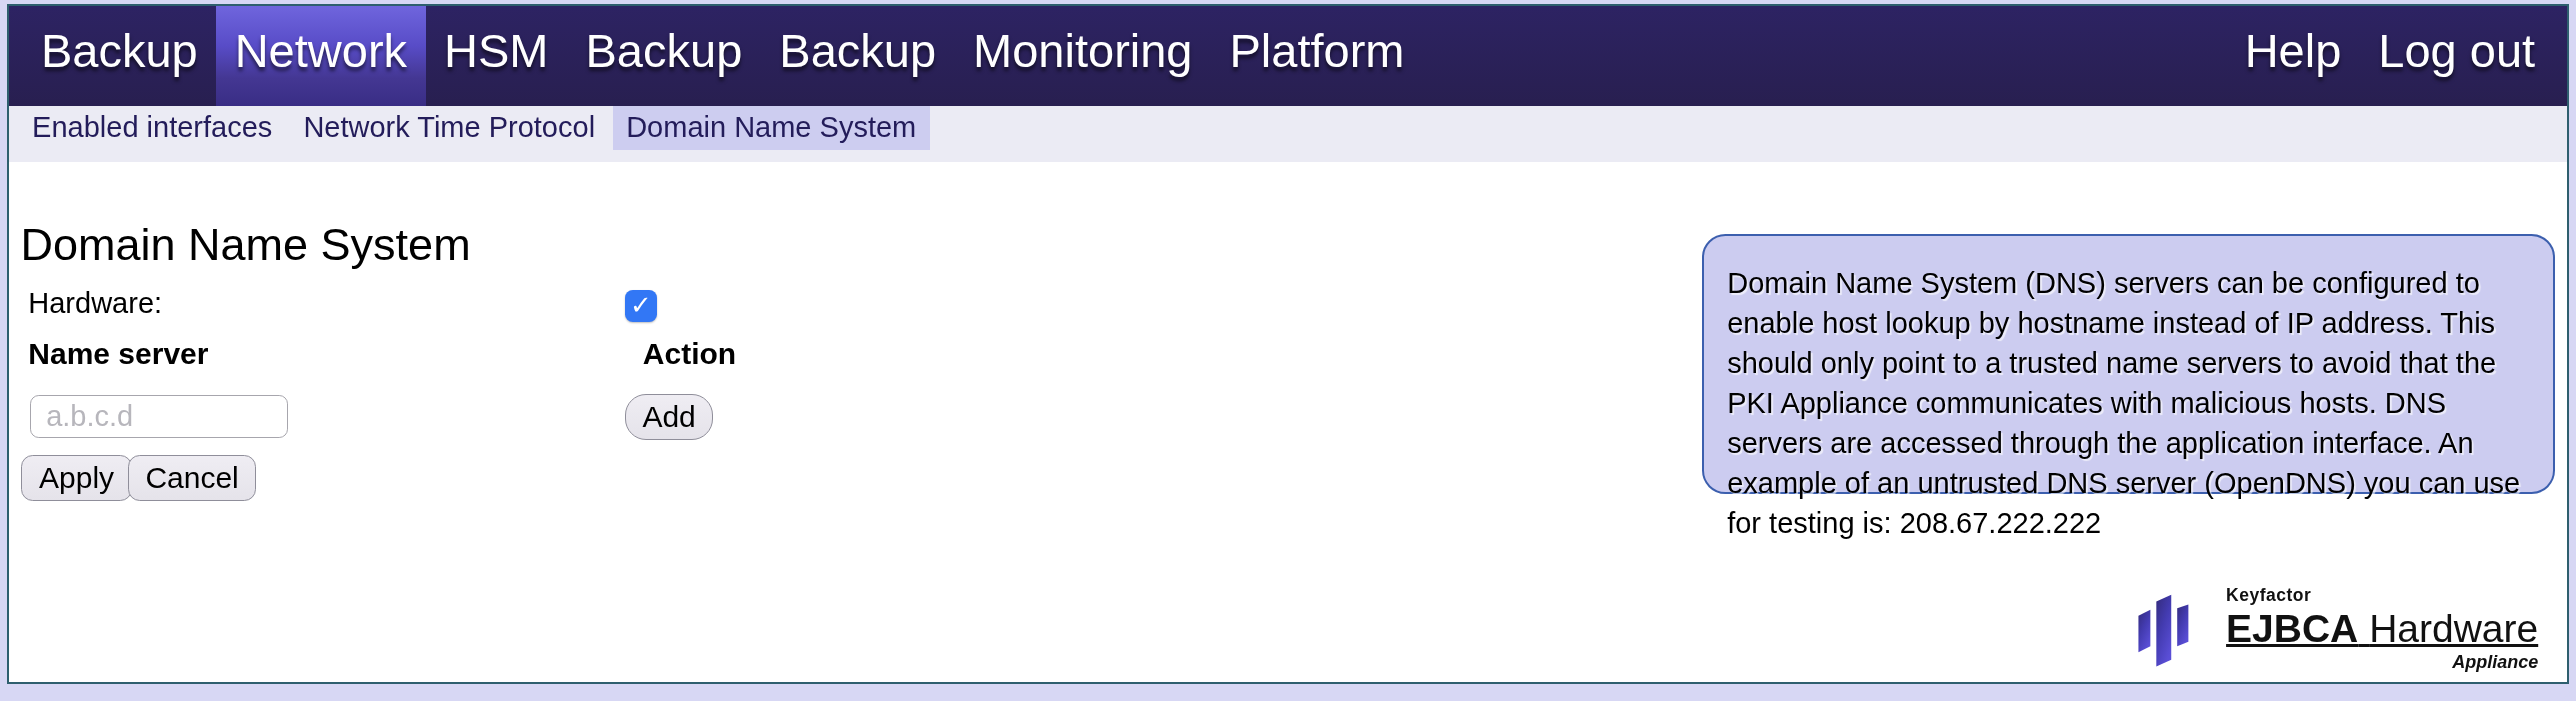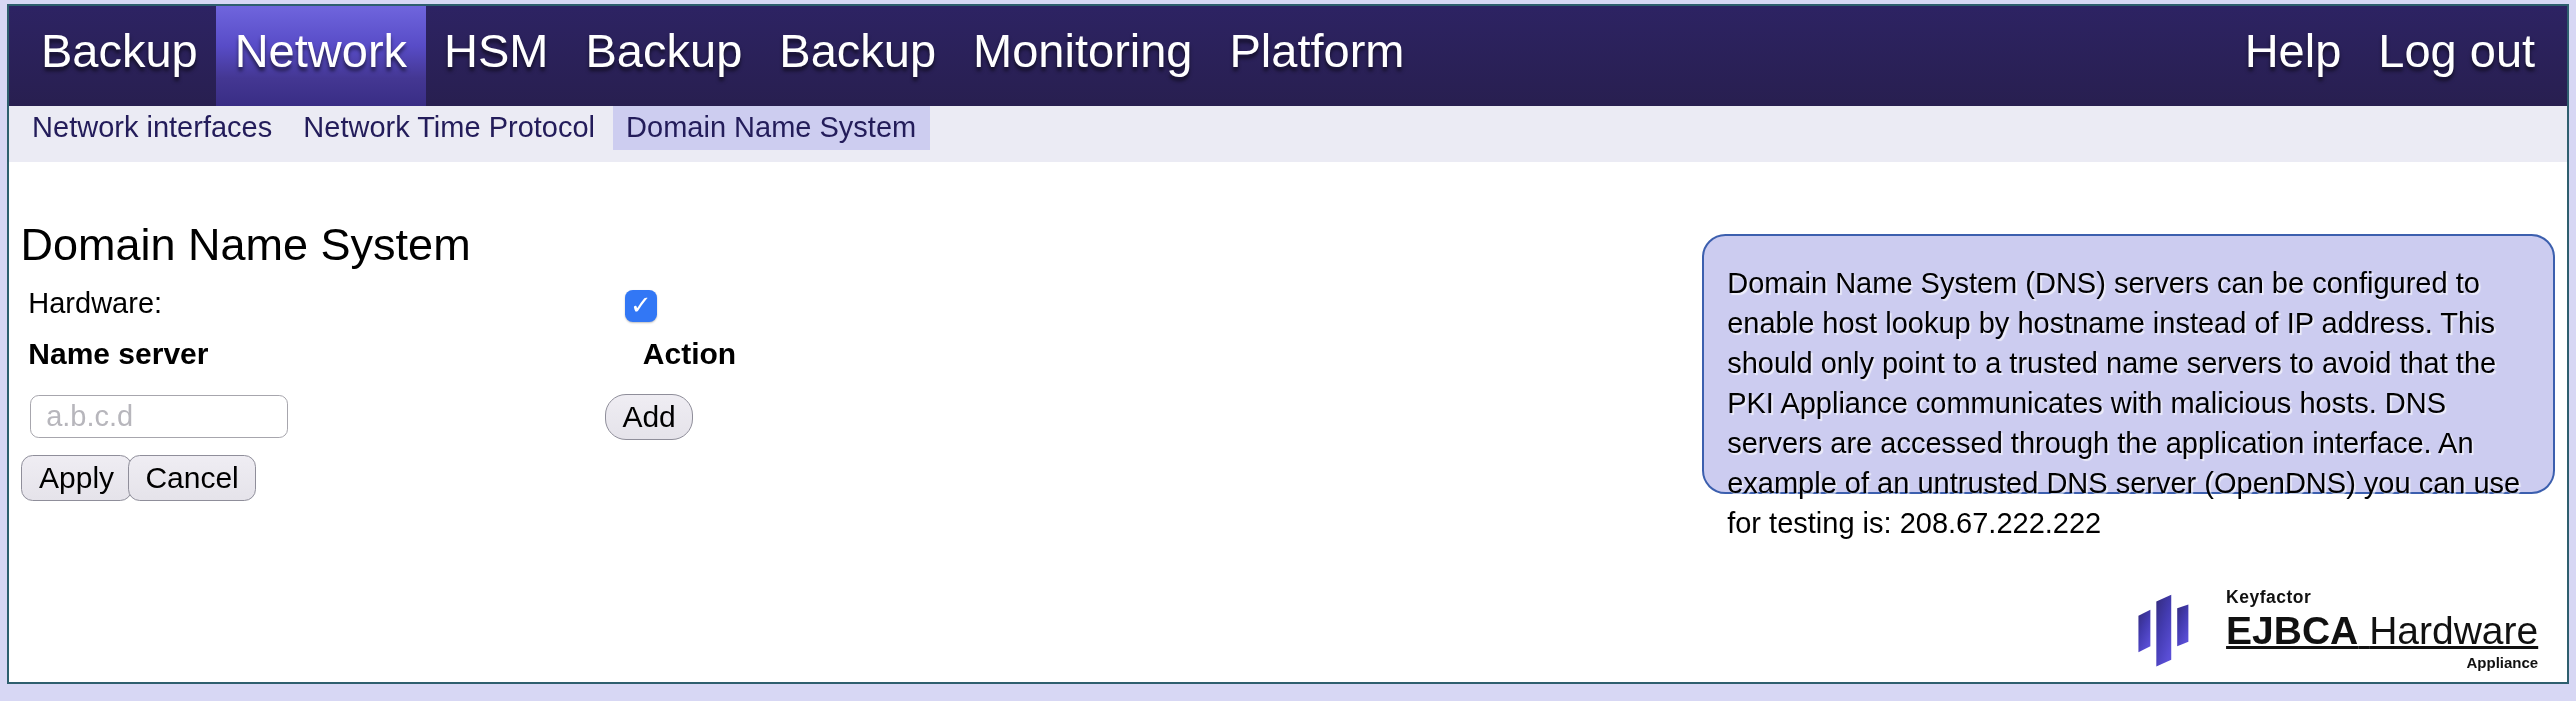--- a/index.html
+++ b/index.html
@@ -82,21 +82,21 @@
   }
   .ns-input::placeholder{color:#b7b6bc;}
   .btn{
     position:absolute;
     background:linear-gradient(#efedf3,#e5e3ea);
     border:1.9px solid #8f8e9a;border-radius:11.7px;
     font-size:30px;color:#000;
     font-family:"Liberation Sans","DejaVu Sans",sans-serif;
     padding:4.9px 16.6px;cursor:default;
   }
-  .btn-add{left:596px;top:232px;border-radius:21px;}
+  .btn-add{left:616px;top:232px;border-radius:21px;}
   .btn-apply{left:12.7px;top:293px;}
   .btn-cancel{left:119px;top:293px;}
   
   .info-box{
     position:absolute;left:1693px;top:72px;
     width:853px;height:260px;box-sizing:border-box;
     background:#ccccf0;
     border:2.9px solid #3c5fae;border-radius:23.4px;
     padding:27px 23.4px;
     font-size:29px;line-height:40px;color:#000;
@@ -105,21 +105,21 @@
   
   .logo{
     position:absolute;right:29px;bottom:3.9px;
     display:flex;align-items:center;
   }
   .logo-mark{margin-right:15.6px;}
   .logo-text{display:flex;flex-direction:column;}
   .logo-brand{font-size:17.5px;font-weight:bold;color:#111;letter-spacing:0.5px;}
   .logo-product{font-size:39px;color:#111;line-height:45px;white-space:nowrap;text-decoration:underline;}
   .logo-product .b{font-weight:bold;}
-  .logo-tagline{font-size:15px;font-weight:bold;color:#111;align-self:flex-end;margin-top:1px;}
+  .logo-tagline{font-size:18px;font-weight:bold;color:#111;align-self:flex-end;margin-top:1px;font-style:italic;}
 </style>
 </head>
 <body>
 
 <div class="frame">
 
   <div class="nav">
     <div style="display:flex">
         <div class="nav-item">Backup</div>
         <div class="nav-item active">Network</div>
@@ -130,21 +130,21 @@
         <div class="nav-item">Platform</div>
       </div>
     <div class="nav-spacer"></div>
     <div style="display:flex">
         <div class="nav-item">Help</div>
         <div class="nav-item">Log out</div>
       </div>
   </div>
 
   <div class="subnav">
-      <div class="subnav-item">Network interfaces</div>
+      <div class="subnav-item">Enabled interfaces</div>
       <div class="subnav-item">Network Time Protocol</div>
       <div class="subnav-item active">Domain Name System</div>
     </div>
 
   <div class="main">
 
     <h1 class="page-title">Domain Name System</h1>
 
     <span class="enabled-label">Hardware:</span>
 

